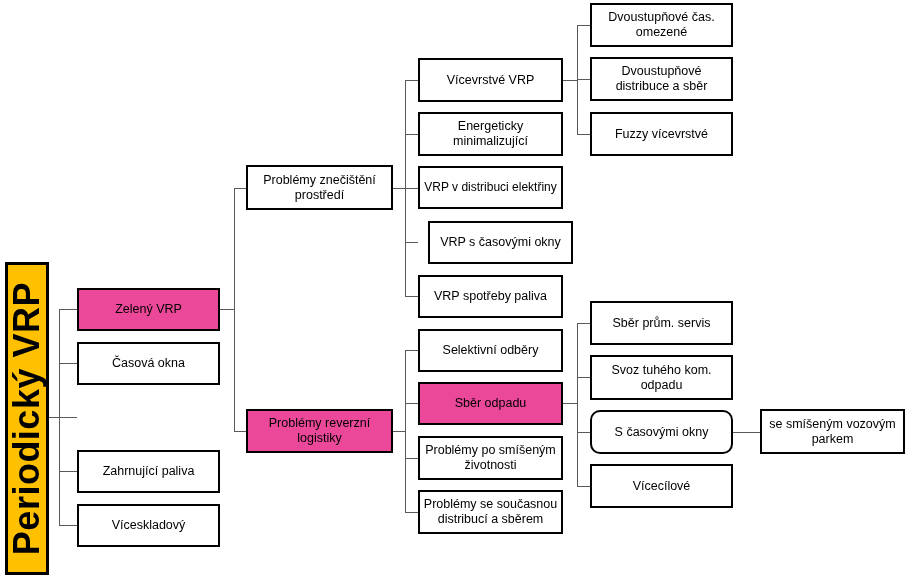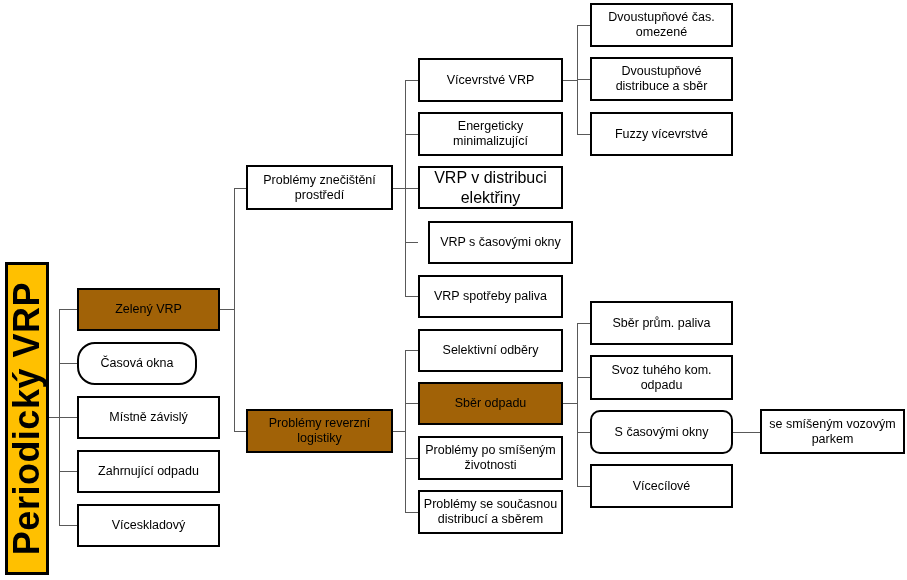--- a/index.html
+++ b/index.html
@@ -18,22 +18,22 @@
     background:#ffffff;
     display:flex;
     align-items:center;
     justify-content:center;
     text-align:center;
     font-size:12.5px;
     line-height:1.2;
     white-space:pre-line;
     padding:0 2px;
   }
-  .node.hl{background:#a16207;}
-  .node.tight{font-size:16px;padding:0;}
+  .node.hl{background:#ec4899;}
+  .node.tight{font-size:12px;padding:0;}
   .node.root{
     background:#FFC000;
     border-width:3px;
     padding:0;
   }
   .root-label{
     transform:rotate(-90deg);
     white-space:nowrap;
     font-weight:700;
     font-size:36px;
@@ -89,23 +89,22 @@
   <div class="line h" style="left:577px;top:432px;width:13px;"></div>
   <div class="line h" style="left:577px;top:486px;width:13px;"></div>
 
   <div class="line h" style="left:733px;top:432px;width:27px;"></div>
 
   <div class="node root" style="left:5px;top:262px;width:44px;height:313px;">
     <span class="root-label">Periodický VRP</span>
   </div>
 
   <div class="node hl" style="left:77px;top:288px;width:143px;height:43px;">Zelený VRP</div>
-  <div class="node" style="left:77px;top:342px;width:120px;height:43px;border-radius:18px;">Časová okna</div>
-  <div class="node" style="left:77px;top:396px;width:143px;height:43px;">Místně závislý</div>
-  <div class="node" style="left:77px;top:450px;width:143px;height:43px;">Zahrnující odpadu</div>
+  <div class="node" style="left:77px;top:342px;width:143px;height:43px;">Časová okna</div>
+  <div class="node" style="left:77px;top:450px;width:143px;height:43px;">Zahrnující paliva</div>
   <div class="node" style="left:77px;top:504px;width:143px;height:43px;">Víceskladový</div>
 
   <div class="node" style="left:246px;top:165px;width:147px;height:45px;">Problémy znečištění
 prostředí</div>
   <div class="node hl" style="left:246px;top:409px;width:147px;height:44px;">Problémy reverzní
 logistiky</div>
 
   <div class="node" style="left:418px;top:58px;width:145px;height:44px;">Vícevrstvé VRP</div>
   <div class="node" style="left:418px;top:112px;width:145px;height:44px;">Energeticky
 minimalizující</div>
@@ -118,21 +117,21 @@
 životnosti</div>
   <div class="node" style="left:418px;top:490px;width:145px;height:44px;">Problémy se současnou
 distribucí a sběrem</div>
 
   <div class="node" style="left:590px;top:3px;width:143px;height:44px;">Dvoustupňové čas.
 omezené</div>
   <div class="node" style="left:590px;top:57px;width:143px;height:44px;">Dvoustupňové
 distribuce a sběr</div>
   <div class="node" style="left:590px;top:112px;width:143px;height:44px;">Fuzzy vícevrstvé</div>
 
-  <div class="node" style="left:590px;top:301px;width:143px;height:44px;">Sběr prům. paliva</div>
+  <div class="node" style="left:590px;top:301px;width:143px;height:44px;">Sběr prům. servis</div>
   <div class="node" style="left:590px;top:355px;width:143px;height:45px;">Svoz tuhého kom.
 odpadu</div>
   <div class="node" style="left:590px;top:410px;width:143px;height:44px;border-radius:10px;">S časovými okny</div>
   <div class="node" style="left:590px;top:464px;width:143px;height:44px;text-align:center;">Vícecílové</div>
 
   <div class="node" style="left:760px;top:409px;width:145px;height:45px;">se smíšeným vozovým
 parkem</div>
 
 </div>
 

